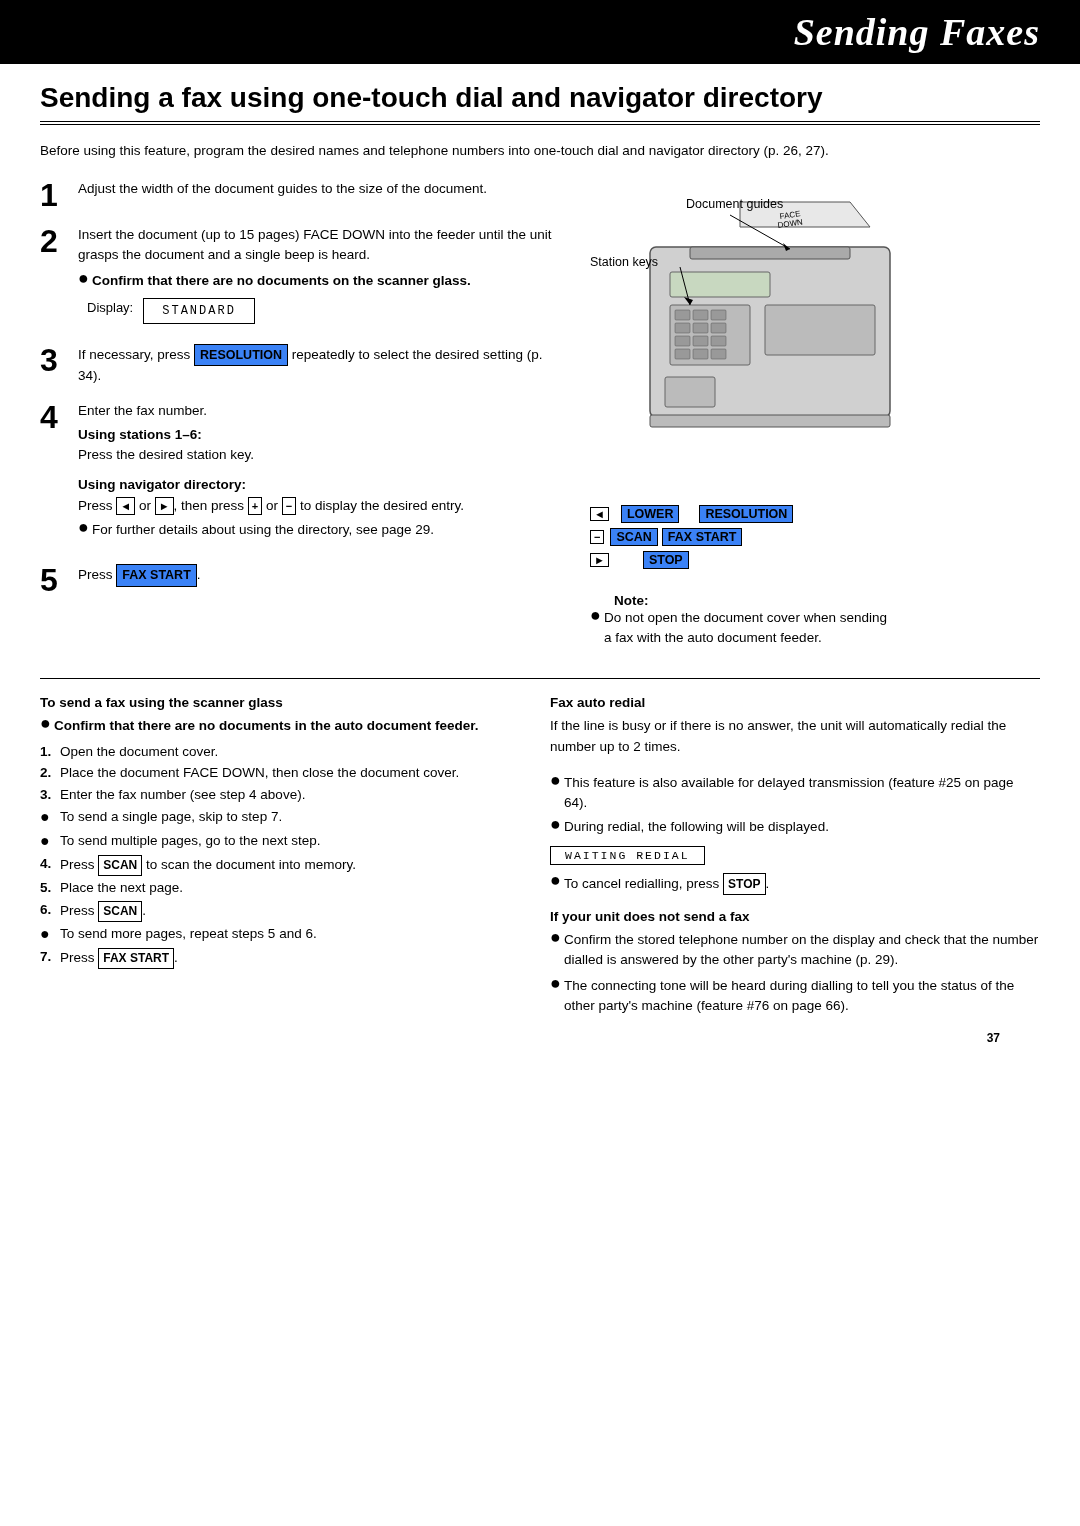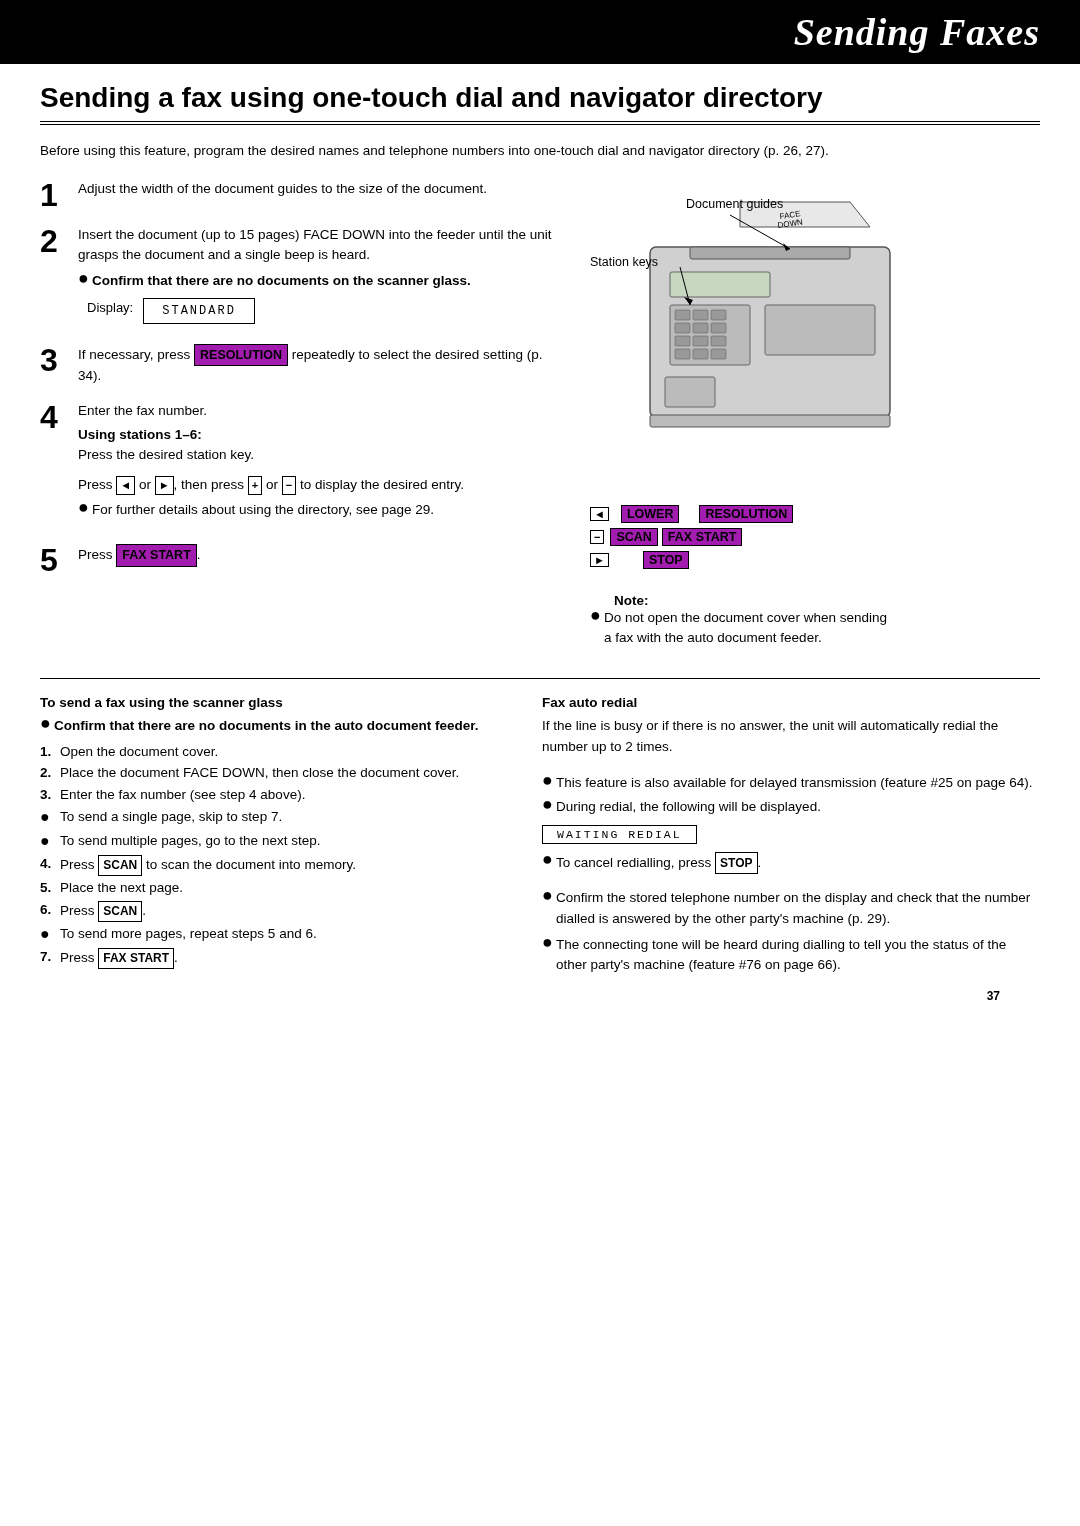--- a/index.html
+++ b/index.html
@@ -108,21 +108,21 @@
     }
 
     
     .btn {
       display: inline-block;
       border: 1.5px solid #000;
       padding: 1px 5px;
       font-size: 12.5px;
       font-weight: bold;
       font-family: Arial, sans-serif;
-      background: #a21caf;
+      background: #3b82f6;
       white-space: nowrap;
     }
     .btn-inline {
       display: inline-block;
       border: 1.5px solid #000;
       padding: 1px 4px;
       font-size: 12px;
       font-weight: bold;
       background: #fff;
     }
@@ -158,21 +158,21 @@
     }
     .bullet-text {
       flex: 1;
       font-size: 13.5px;
       line-height: 1.5;
     }
 
     
     .bottom-section {
       display: flex;
-      gap: 22px;
+      gap: 30px;
       margin-top: 20px;
       border-top: 1px solid #000;
       padding-top: 16px;
     }
     .bottom-left {
       flex: 0 0 480px;
       max-width: 480px;
     }
     .bottom-right {
       flex: 1;
@@ -280,20 +280,21 @@
         <div class="step-content">
           <div>Enter the fax number.</div>
 
           <div class="sub-section" style="margin-top:4px;">
             <div class="sub-section-title">Using stations 1–6:</div>
             <div>Press the desired station key.</div>
           </div>
 
 
           <div class="sub-section">
+            <div class="sub-section-title">Using navigator directory:</div>
             <div>Press <span class="btn-small">◄</span> or <span class="btn-small">►</span>, then press <span class="btn-small">+</span> or <span class="btn-small">−</span> to display the desired entry.</div>
             <div class="bullet-item" style="margin-top:4px;">
               <span class="bullet-dot">●</span>
               <span class="bullet-text">For further details about using the directory, see page 29.</span>
             </div>
           </div>
         </div>
       </div>
 
       <div class="step">
@@ -458,20 +459,21 @@
         </div>
         <div class="bullet-item">
           <span class="bullet-dot">●</span>
           <span class="bullet-text">
             <span>To cancel redialling, press</span> <span class="btn-inline">STOP</span><span>.</span>
           </span>
         </div>
       </div>
 
       <div>
+        <div class="bottom-title">If your unit does not send a fax</div>
         <div class="bullet-item" style="margin-bottom:6px;">
           <span class="bullet-dot">●</span>
           <span class="bullet-text">Confirm the stored telephone number on the display and check that the number dialled is answered by the other party's machine (p. 29).</span>
         </div>
         <div class="bullet-item">
           <span class="bullet-dot">●</span>
           <span class="bullet-text">The connecting tone will be heard during dialling to tell you the status of the other party's machine (feature #76 on page 66).</span>
         </div>
       </div>
 

